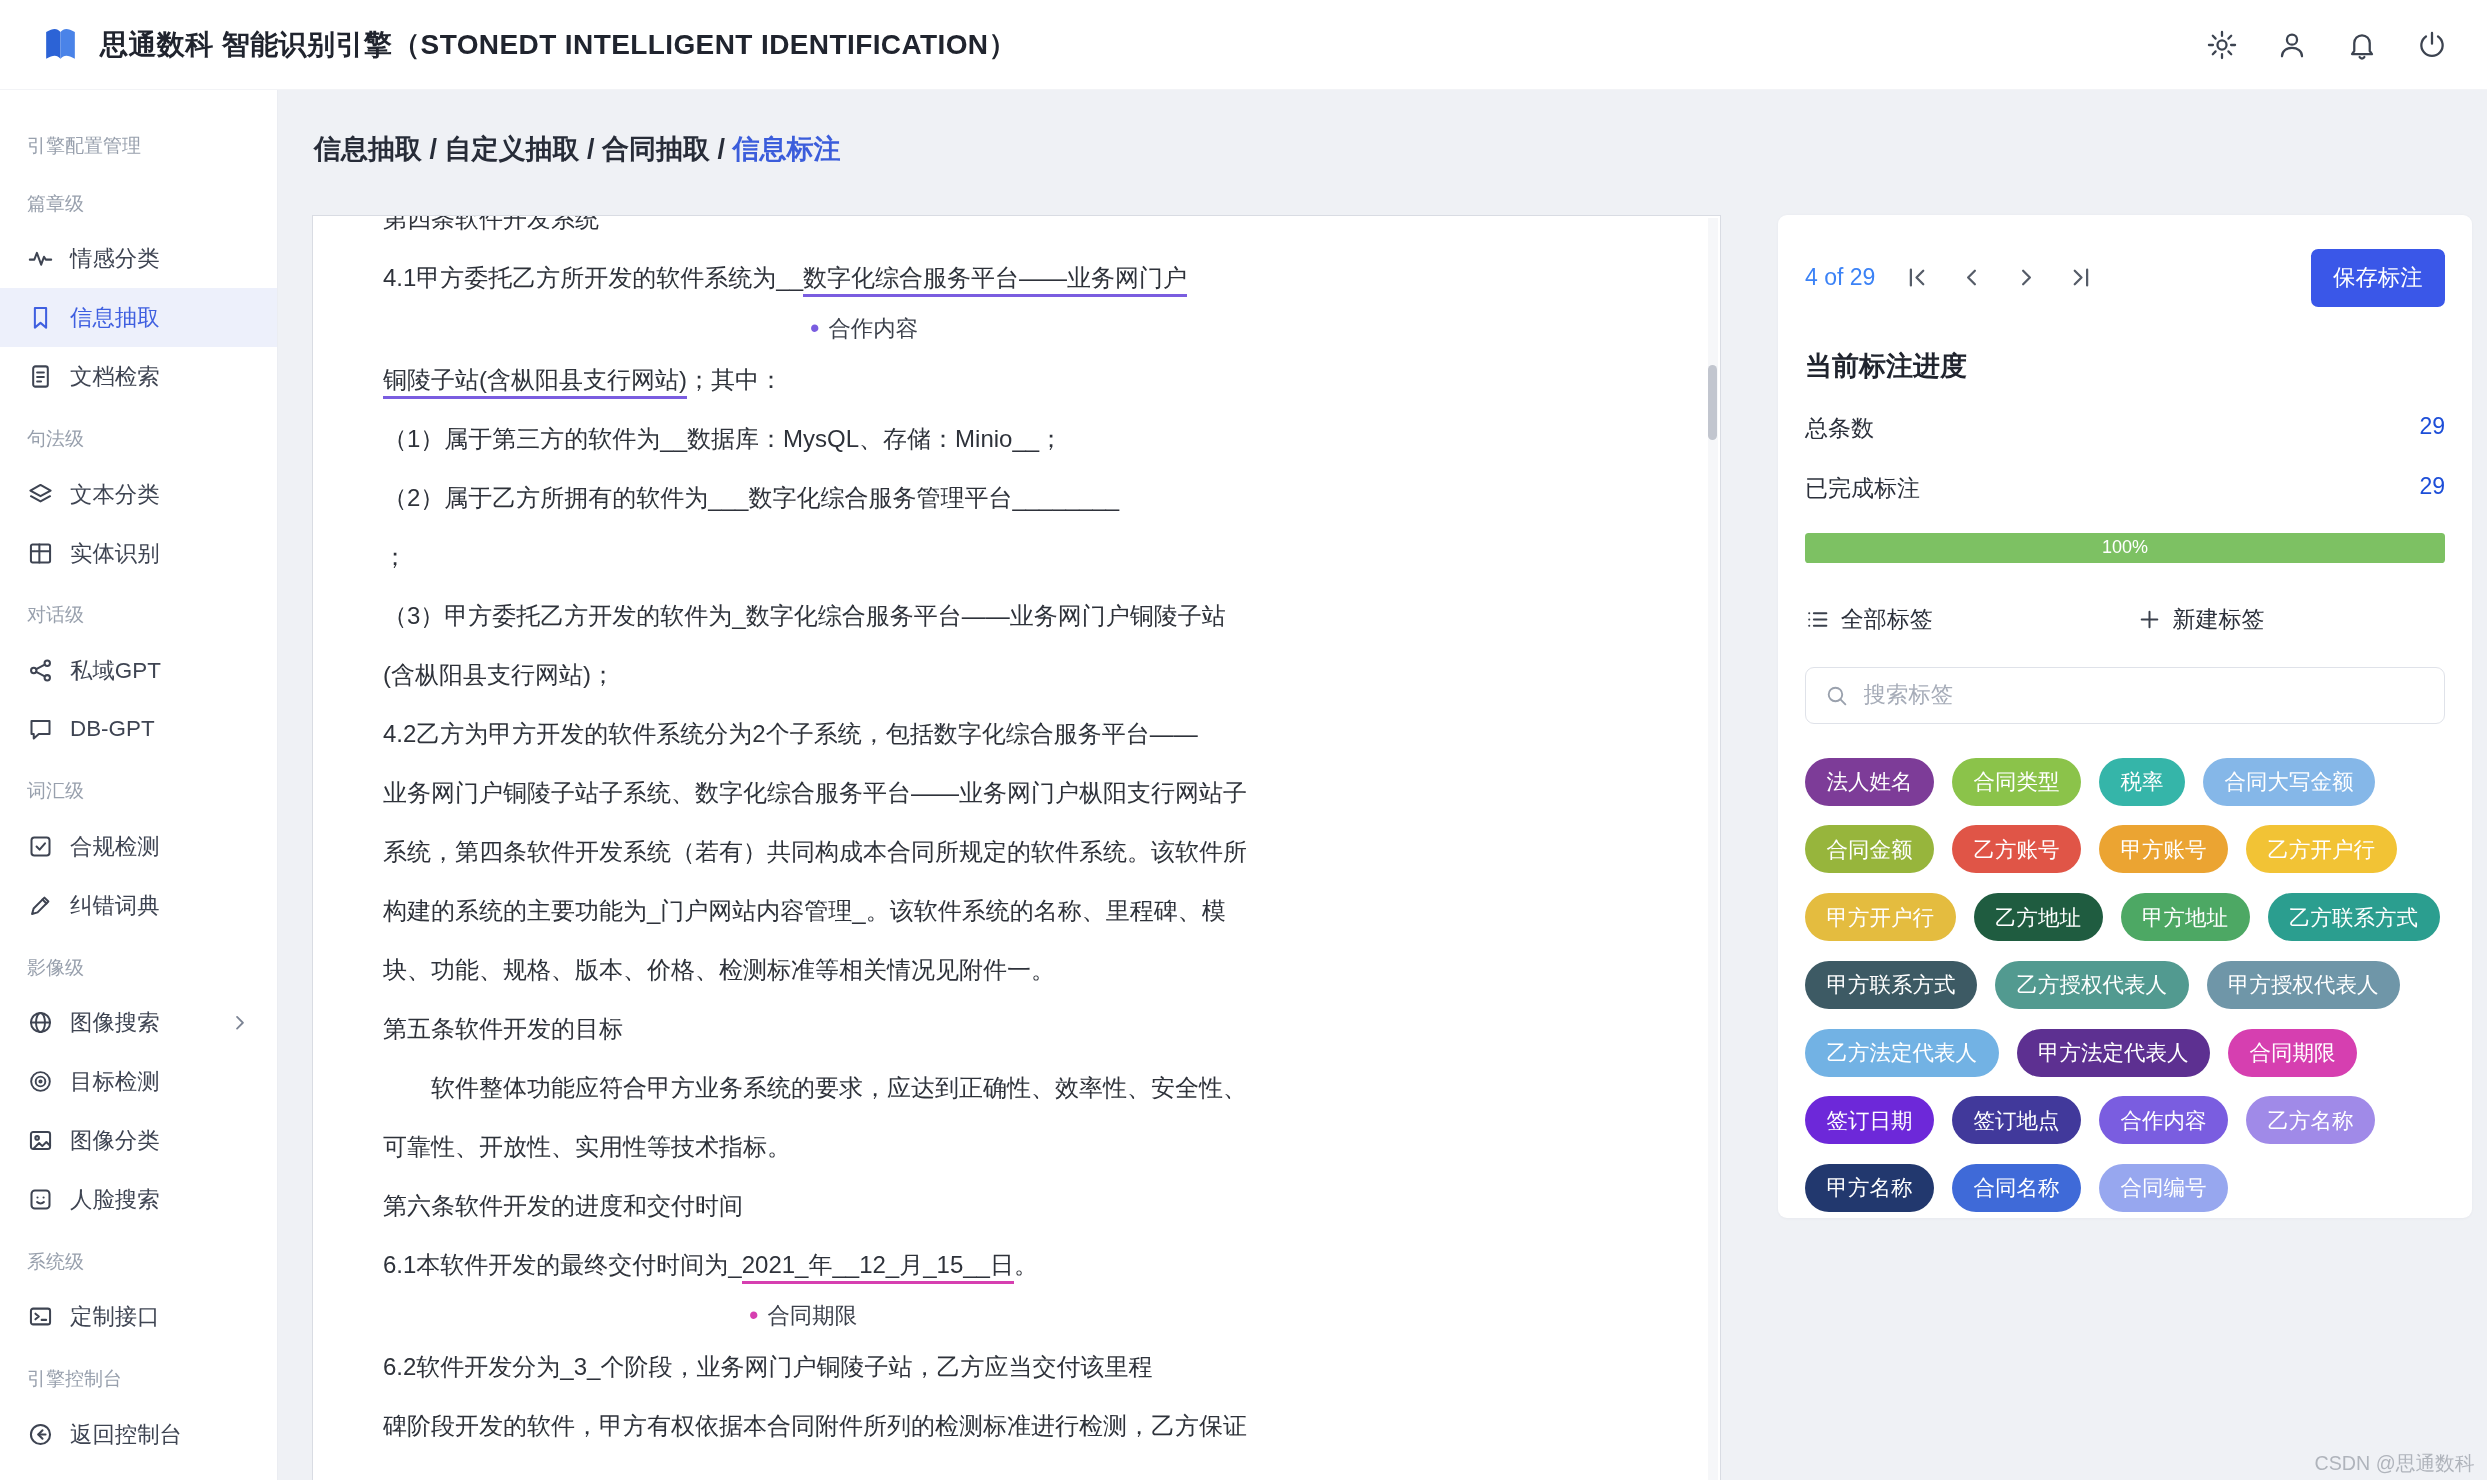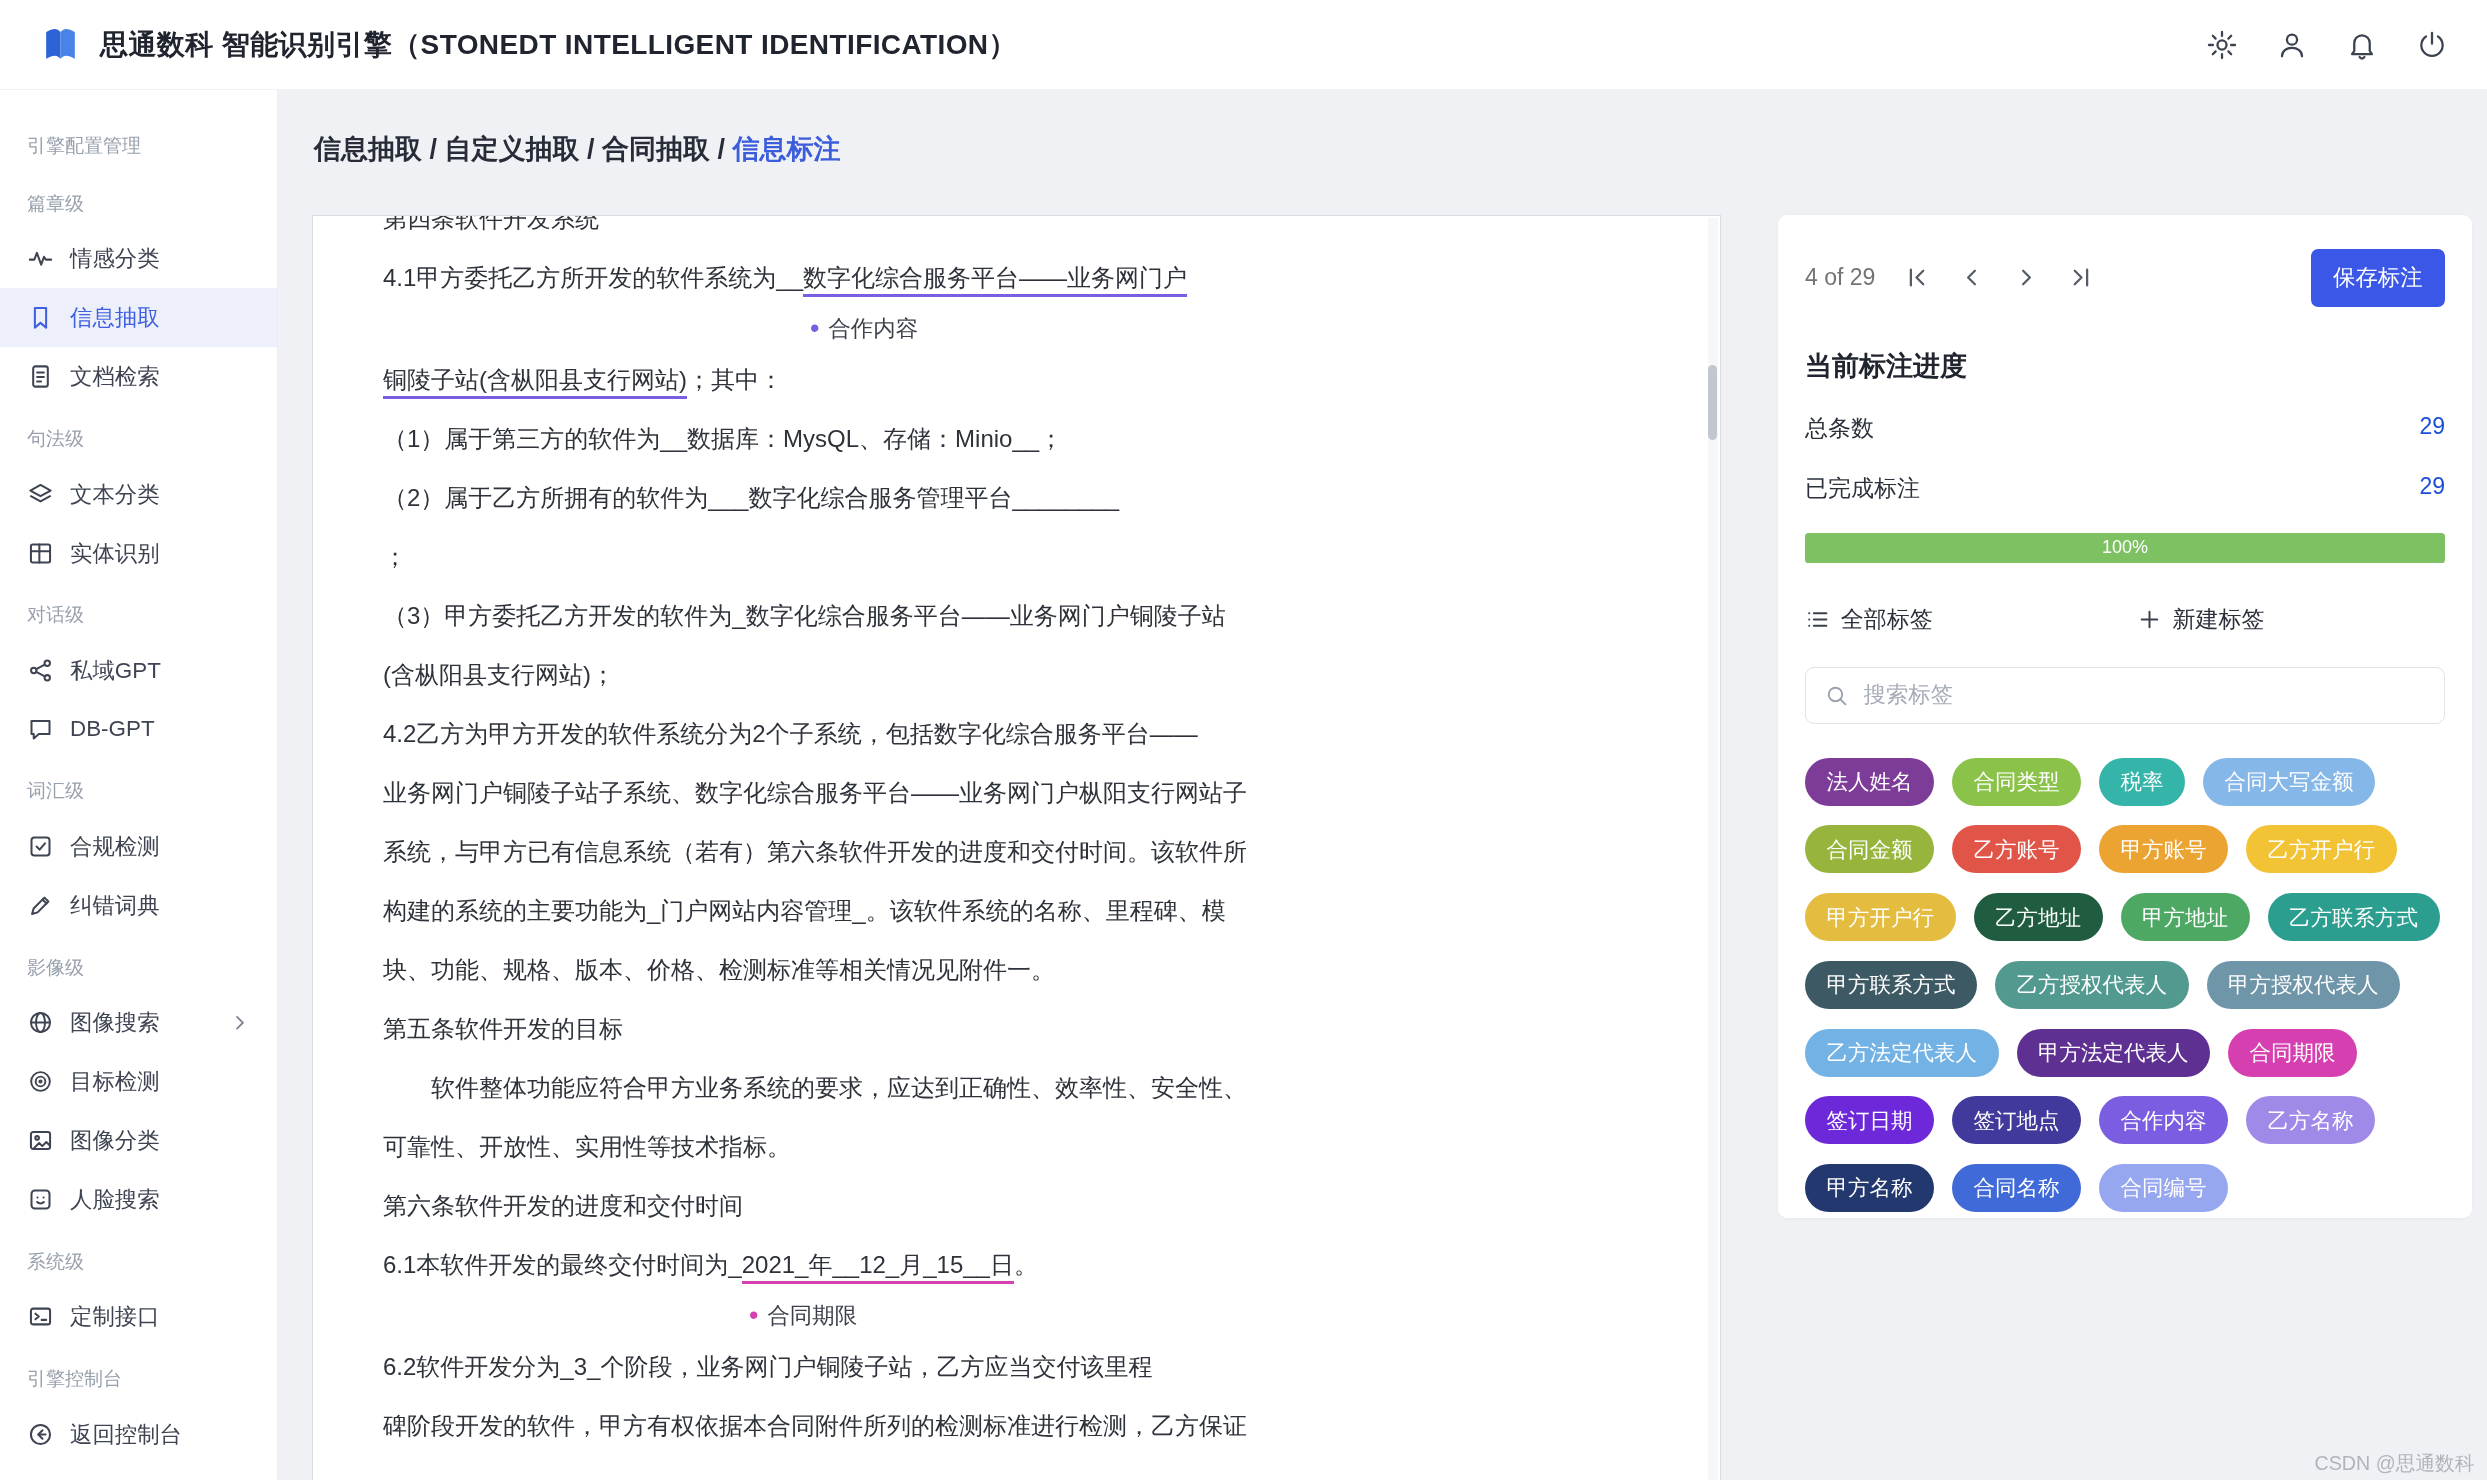--- a/index.html
+++ b/index.html
@@ -47,21 +47,21 @@
   .annotated{border-bottom:3.6px solid;padding-bottom:2.7px;cursor:pointer;}
   .doc-label{font-size:22.4px;line-height:43px;color:#3a3f4a;display:flex;align-items:center;gap:9px;}
   .bullet{font-size:27px;line-height:1;}
   .doc-scroll-track{position:absolute;top:1.8px;right:1.8px;width:10.7px;bottom:1.8px;background:#f6f7f9;}
   .doc-scroll-thumb{position:absolute;top:147px;right:0.9px;width:9px;height:75px;background:#c2c6cf;border-radius:4.5px;cursor:grab;}
 
   
   .side-panel{position:absolute;left:1500px;top:125px;width:694px;height:1003px;background:#fff;
     border-radius:9px;box-sizing:border-box;padding:34px 27px;box-shadow:0 0.9px 2.7px rgba(40,50,80,.04);}
   .pagi-row{display:flex;align-items:center;}
-  .pagi-label{font-size:23px;color:#737373;text-align:center;}
+  .pagi-label{font-size:23px;color:#3b82f6;text-align:center;}
   .pagi-btn{margin-left:28px;cursor:pointer;display:flex;color:#555c68;}
   .pagi-btn:first-of-type{margin-left:30px;}
   .pagi-btn svg{width:27px;height:27px;}
   .save-btn{margin-left:auto;background:#3a57e8;color:#fff;font-size:22.4px;border:none;border-radius:7.2px;
     padding:13.4px 22.4px;cursor:pointer;font-family:inherit;}
   .panel-title{font-size:27px;font-weight:700;color:#20242e;margin-top:41px;}
   .stat-row{display:flex;justify-content:space-between;font-size:23px;margin-top:29px;color:#2b303b;}
   .stat-value{color:#1d4ed8;}
   .progress-bar{margin-top:29px;height:30px;border-radius:3.6px;overflow:hidden;background:#eef1ee;}
   .progress-fill{width:100%;height:100%;display:flex;align-items:center;justify-content:center;
@@ -345,21 +345,21 @@
           <span>合作内容</span>
         </div>
         <div class="doc-line"><span class="annotated" style="border-bottom-color: rgb(122, 93, 224);">铜陵子站(含枞阳县支行网站)</span><span>；其中：</span></div>
         <div class="doc-line"><span>（1）属于第三方的软件为__数据库：MysQL、存储：Minio__；</span></div>
         <div class="doc-line"><span>（2）属于乙方所拥有的软件为___数字化综合服务管理平台________</span></div>
         <div class="doc-line"><span>；</span></div>
         <div class="doc-line"><span>（3）甲方委托乙方开发的软件为_数字化综合服务平台——业务网门户铜陵子站</span></div>
         <div class="doc-line"><span>(含枞阳县支行网站)；</span></div>
         <div class="doc-line"><span>4.2乙方为甲方开发的软件系统分为2个子系统，包括数字化综合服务平台——</span></div>
         <div class="doc-line"><span>业务网门户铜陵子站子系统、数字化综合服务平台——业务网门户枞阳支行网站子</span></div>
-        <div class="doc-line"><span>系统，与甲方已有信息系统（若有）第六条软件开发的进度和交付时间。该软件所</span></div>
+        <div class="doc-line"><span>系统，第四条软件开发系统（若有）共同构成本合同所规定的软件系统。该软件所</span></div>
         <div class="doc-line"><span>构建的系统的主要功能为_门户网站内容管理_。该软件系统的名称、里程碑、模</span></div>
         <div class="doc-line"><span>块、功能、规格、版本、价格、检测标准等相关情况见附件一。</span></div>
         <div class="doc-line"><span>第五条软件开发的目标</span></div>
         <div class="doc-line" style="padding-left: 48px;"><span>软件整体功能应符合甲方业务系统的要求，应达到正确性、效率性、安全性、</span></div>
         <div class="doc-line"><span>可靠性、开放性、实用性等技术指标。</span></div>
         <div class="doc-line"><span>第六条软件开发的进度和交付时间</span></div>
         <div class="doc-line"><span>6.1本软件开发的最终交付时间为_</span><span class="annotated" style="border-bottom-color: rgb(214, 63, 176);">2021_年__12_月_15__日</span><span>。</span></div>
         <div class="doc-label" style="margin-left: 366px;">
           <span class="bullet" style="color: rgb(214, 63, 176);">•</span>
           <span>合同期限</span>

